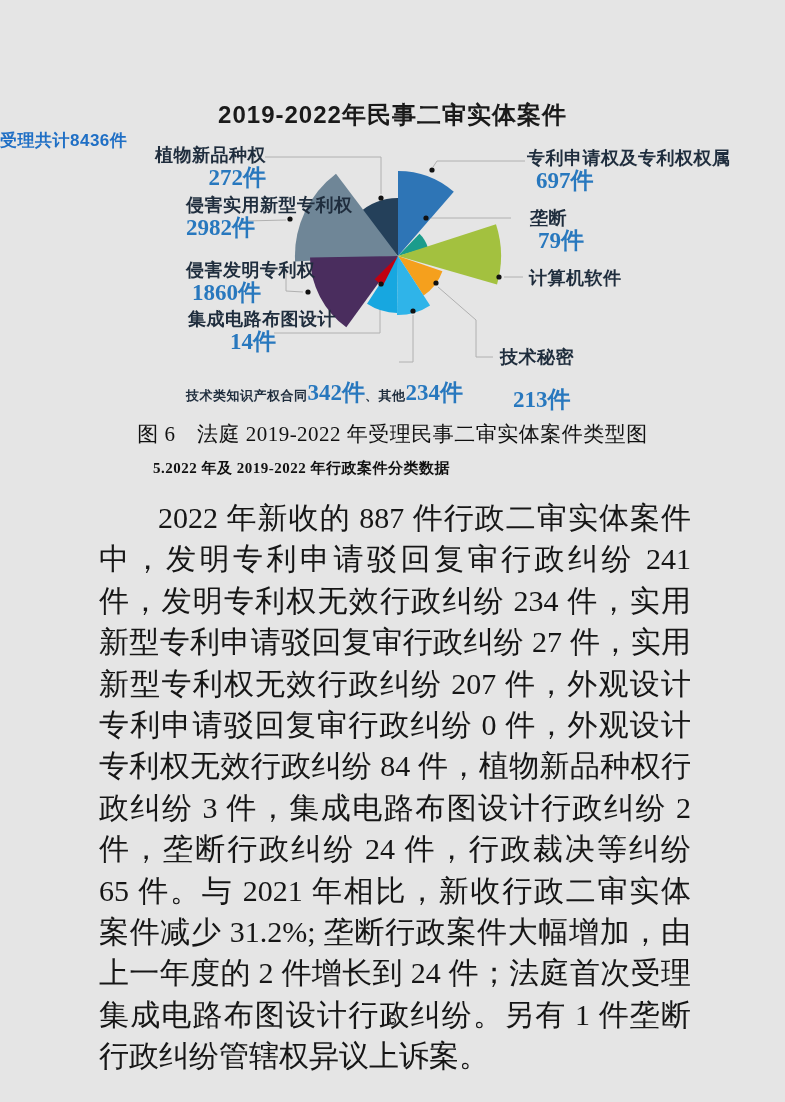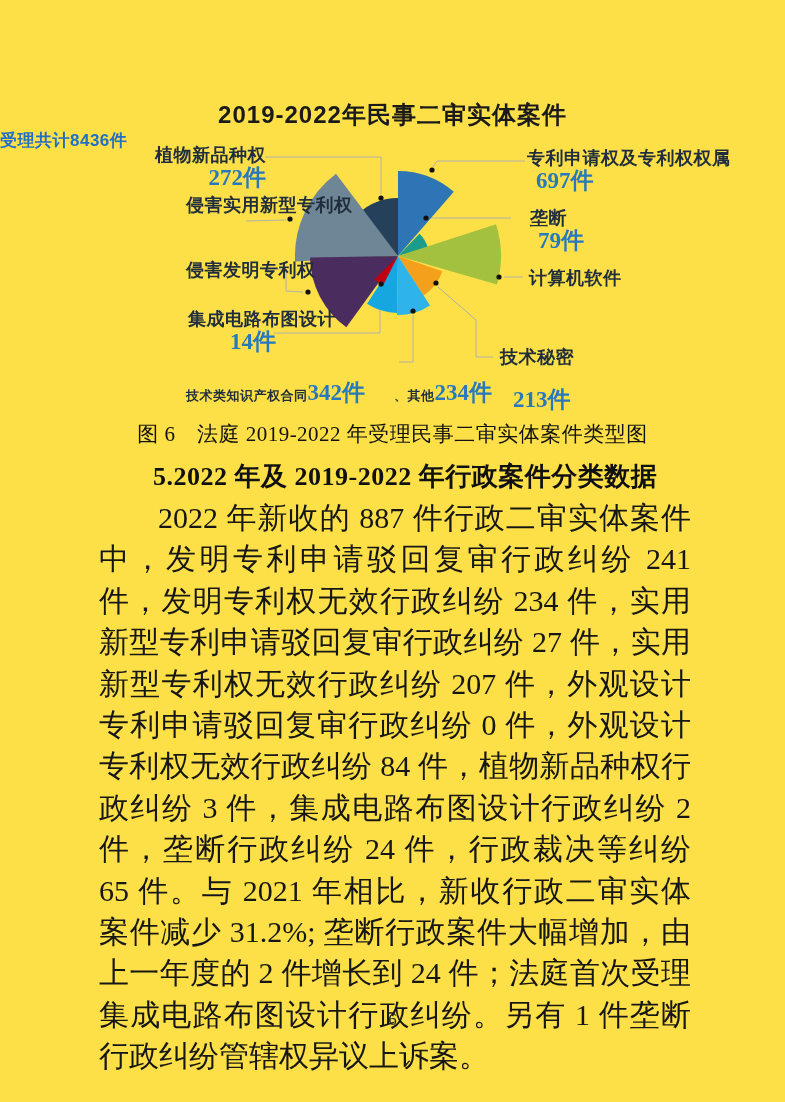--- a/index.html
+++ b/index.html
@@ -1,17 +1,17 @@
 <!DOCTYPE html>
 <html><head>
 <meta charset="utf-8">
 <style>
   html,body{margin:0;padding:0;background:#ffffff;}
   .page{
-    position:relative;width:785px;height:1102px;background:#fde047;overflow:hidden;
+    position:relative;width:785px;height:1102px;background:#e5e5e5;overflow:hidden;
     font-family:"Liberation Serif","DejaVu Serif",serif;color:#141414;
   }
   
   .chart-wrap{position:absolute;left:0;top:0;width:785px;height:410px;}
   .chart-title{
     position:absolute;left:0;top:99px;width:785px;text-align:center;
     font-family:"Liberation Sans","DejaVu Sans",sans-serif;
     font-weight:bold;font-size:24px;letter-spacing:1px;color:#1a1a1a;
   }
   .chart-subtitle{
@@ -31,21 +31,21 @@
   }
   .rcombo{position:absolute;display:flex;align-items:baseline;white-space:nowrap;}
   .rcombo .rname{font-size:13px;}
   
   .caption{
     position:absolute;left:30px;top:420px;width:725px;text-align:center;
     font-size:21px;letter-spacing:0.5px;color:#111;
   }
   .heading{
     position:absolute;left:153px;top:459px;margin:0;
-    font-size:26px;font-weight:bold;letter-spacing:0.5px;color:#101010;
+    font-size:15px;font-weight:bold;letter-spacing:0.5px;color:#101010;
   }
   .body-text{
     position:absolute;left:99px;top:497px;width:592px;margin:0;
     font-size:30px;line-height:41.4px;text-align:justify;text-align-last:left;
     text-indent:59px;color:#161616;
   }
   .page-number{
     position:absolute;left:0;top:1010px;width:785px;text-align:center;
     font-size:17px;color:#222;
   }
@@ -88,23 +88,25 @@
       </svg>
     <div class="chart-title">2019-2022年民事二审实体案件</div>
     <div class="chart-subtitle" id="chart-subtitle" style="color: rgb(31, 111, 197);">受理共计8436件</div>
     <div id="chart-labels">
         <div class="rlabel" style="left: 118px; top: 146px; width: 148px; text-align: right;">
           <div class="rname" style="color: rgb(31, 45, 61);">植物新品种权</div>
           <div class="rvalue" style="color: rgb(40, 120, 190);">272件</div>
         </div>
         <div class="rlabel" style="left: 186px; top: 196px; width: 190px; text-align: left;">
           <div class="rname" style="color: rgb(31, 45, 61);">侵害实用新型专利权</div>
+          <div class="rvalue" style="color: rgb(40, 120, 190);">2982件</div>
         </div>
         <div class="rlabel" style="left: 186px; top: 261px; width: 170px; text-align: left;">
           <div class="rname" style="color: rgb(31, 45, 61);">侵害发明专利权</div>
+          <div class="rvalue" style="color: rgb(40, 120, 190); padding-left: 6px;">1860件</div>
         </div>
         <div class="rlabel" style="left: 188px; top: 310px; width: 130px; text-align: left;">
           <div class="rname" style="color: rgb(31, 45, 61);">集成电路布图设计</div>
           <div class="rvalue" style="color: rgb(40, 120, 190); padding-left: 42px;">14件</div>
         </div>
         <div class="rlabel" style="left: 527px; top: 149px; width: 210px; text-align: left;">
           <div class="rname" style="color: rgb(31, 45, 61);">专利申请权及专利权权属</div>
           <div class="rvalue" style="color: rgb(40, 120, 190); padding-left: 9px;">697件</div>
         </div>
         <div class="rlabel" style="left: 530px; top: 209px; width: 110px; text-align: left;">
@@ -114,21 +116,21 @@
         <div class="rlabel" style="left: 529px; top: 269px; width: 150px; text-align: left;">
           <div class="rname" style="color: rgb(31, 45, 61);">计算机软件</div>
         </div>
         <div class="rlabel" style="left: 500px; top: 348px; width: 130px; text-align: left;">
           <div class="rname" style="color: rgb(31, 45, 61);">技术秘密</div>
           <div class="rvalue" style="color: rgb(40, 120, 190); padding-left: 13px; margin-top: 20px;">213件</div>
         </div>
         <div class="rcombo" style="left: 186px; top: 350px;">
           <span class="rname" style="color: rgb(31, 45, 61); margin-top: 37px;">技术类知识产权合同</span>
           <span class="rvalue" style="color: rgb(40, 120, 190);">342件</span>
-          <span class="rname" style="color: rgb(31, 45, 61); margin-left: 29px;">、其他</span>
+          <span class="rname" style="color: rgb(31, 45, 61);">、其他</span>
           <span class="rvalue" style="color: rgb(40, 120, 190);">234件</span>
         </div>
       </div>
   </div>
 
   <div class="caption">图 6　法庭 2019-2022 年受理民事二审实体案件类型图</div>
 
   <h2 class="heading">5.2022 年及 2019-2022 年行政案件分类数据</h2>
 
   <p class="body-text">2022 年新收的 887 件行政二审实体案件中，发明专利申请驳回复审行政纠纷 241 件，发明专利权无效行政纠纷 234 件，实用新型专利申请驳回复审行政纠纷 27 件，实用新型专利权无效行政纠纷 207 件，外观设计专利申请驳回复审行政纠纷 0 件，外观设计专利权无效行政纠纷 84 件，植物新品种权行政纠纷 3 件，集成电路布图设计行政纠纷 2 件，垄断行政纠纷 24 件，行政裁决等纠纷 65 件。与 2021 年相比，新收行政二审实体案件减少 31.2%; 垄断行政案件大幅增加，由上一年度的 2 件增长到 24 件；法庭首次受理集成电路布图设计行政纠纷。另有 1 件垄断行政纠纷管辖权异议上诉案。</p>

